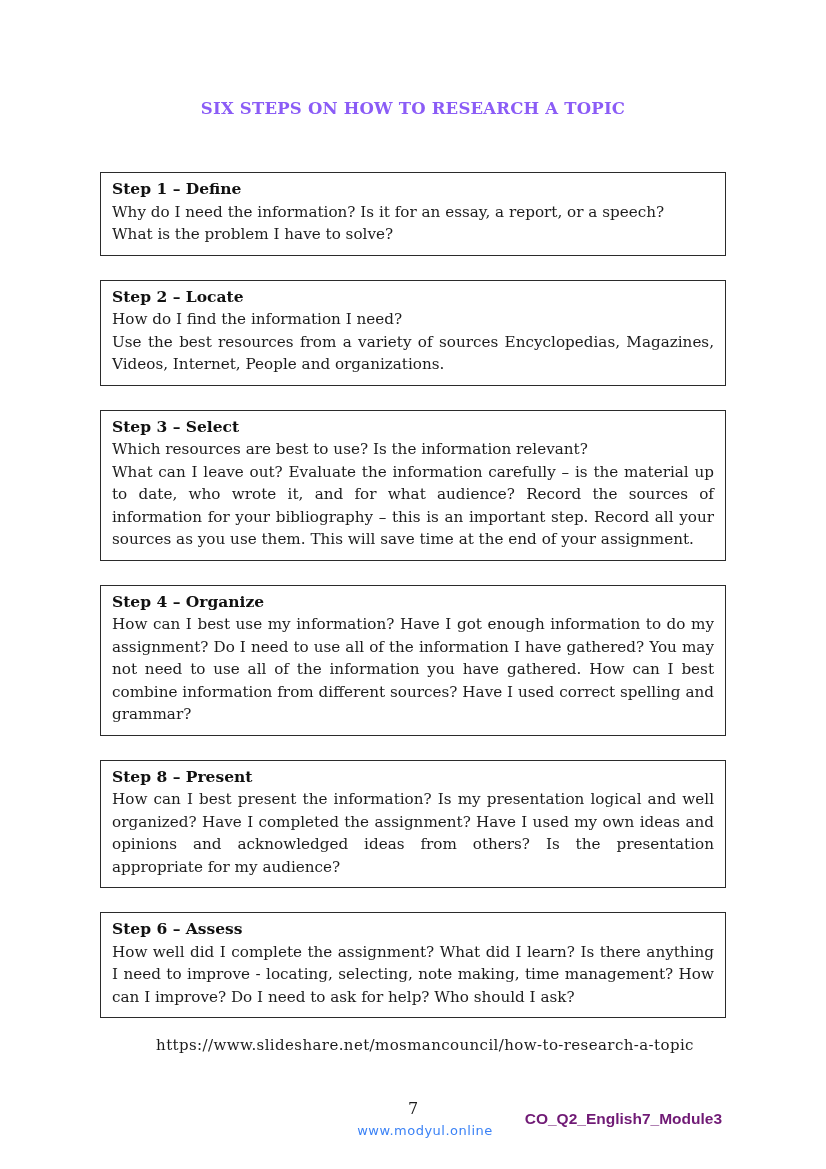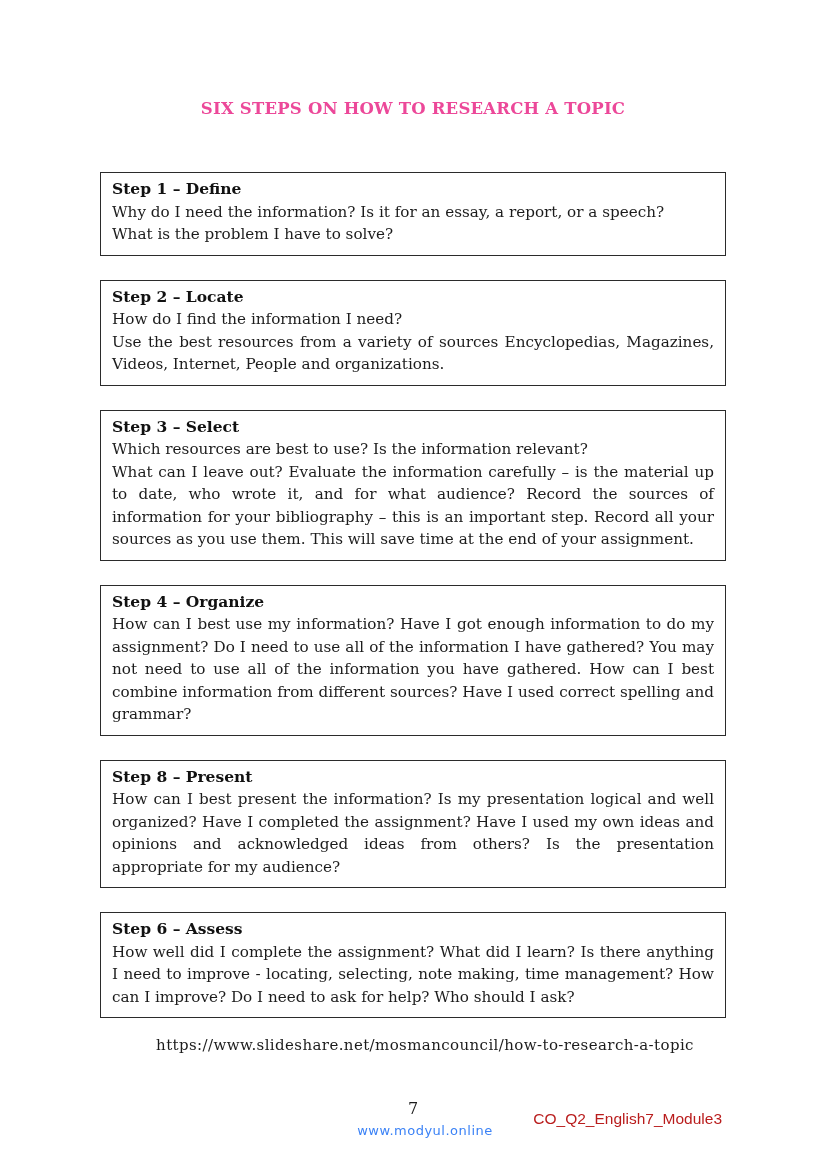--- a/index.html
+++ b/index.html
@@ -16,21 +16,21 @@
   }
   .doc-title {
     position: absolute;
     top: 99px;
     left: 0;
     width: 100%;
     text-align: center;
     font-size: 16.5px;
     font-weight: bold;
     letter-spacing: 0.2px;
-    color: #ec4899;
+    color: #8b5cf6;
   }
   .steps {
     position: absolute;
     top: 172px;
     left: 100px;
     width: 626px;
   }
   .step-box {
     border: 1.5px solid #2b2b2b;
     padding: 5px 11px 9px 11px;
@@ -79,22 +79,22 @@
     letter-spacing: 0.5px;
     color: #3b82f6;
     padding-left: 24px;
   }
   .module-code {
     position: absolute;
     top: 1110px;
     right: 104px;
     font-family: "Liberation Sans", "DejaVu Sans", sans-serif;
     font-size: 15.5px;
-    font-weight: normal;
-    color: #b91c1c;
+    font-weight: bold;
+    color: #701a75;
   }
 </style>
 </head>
 <body>
 
 <div class="page">
 
   <div class="doc-title">SIX STEPS ON HOW TO RESEARCH A TOPIC</div>
 
   <div class="steps">

